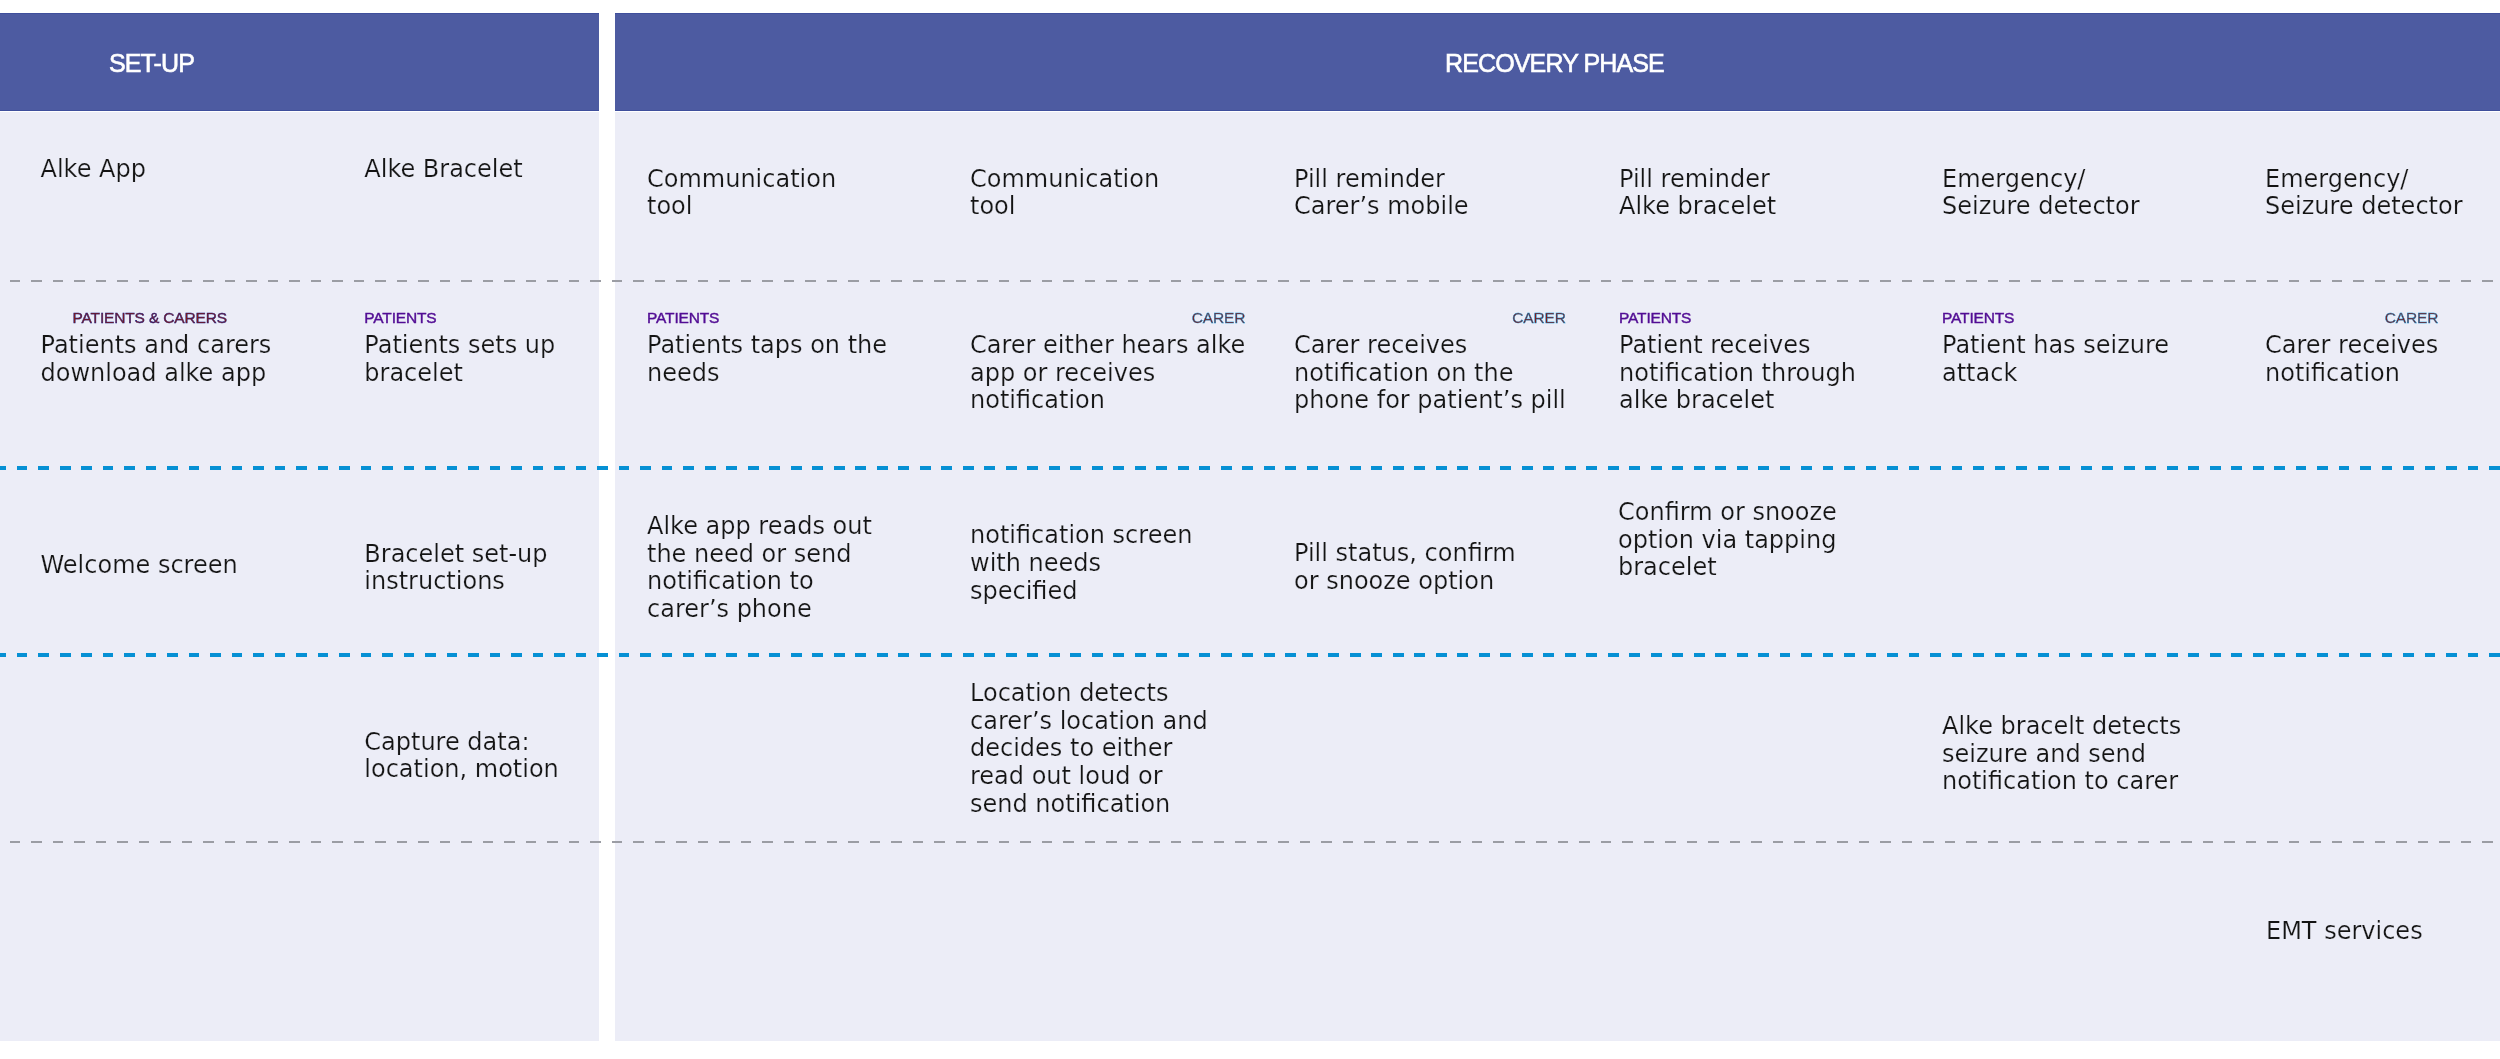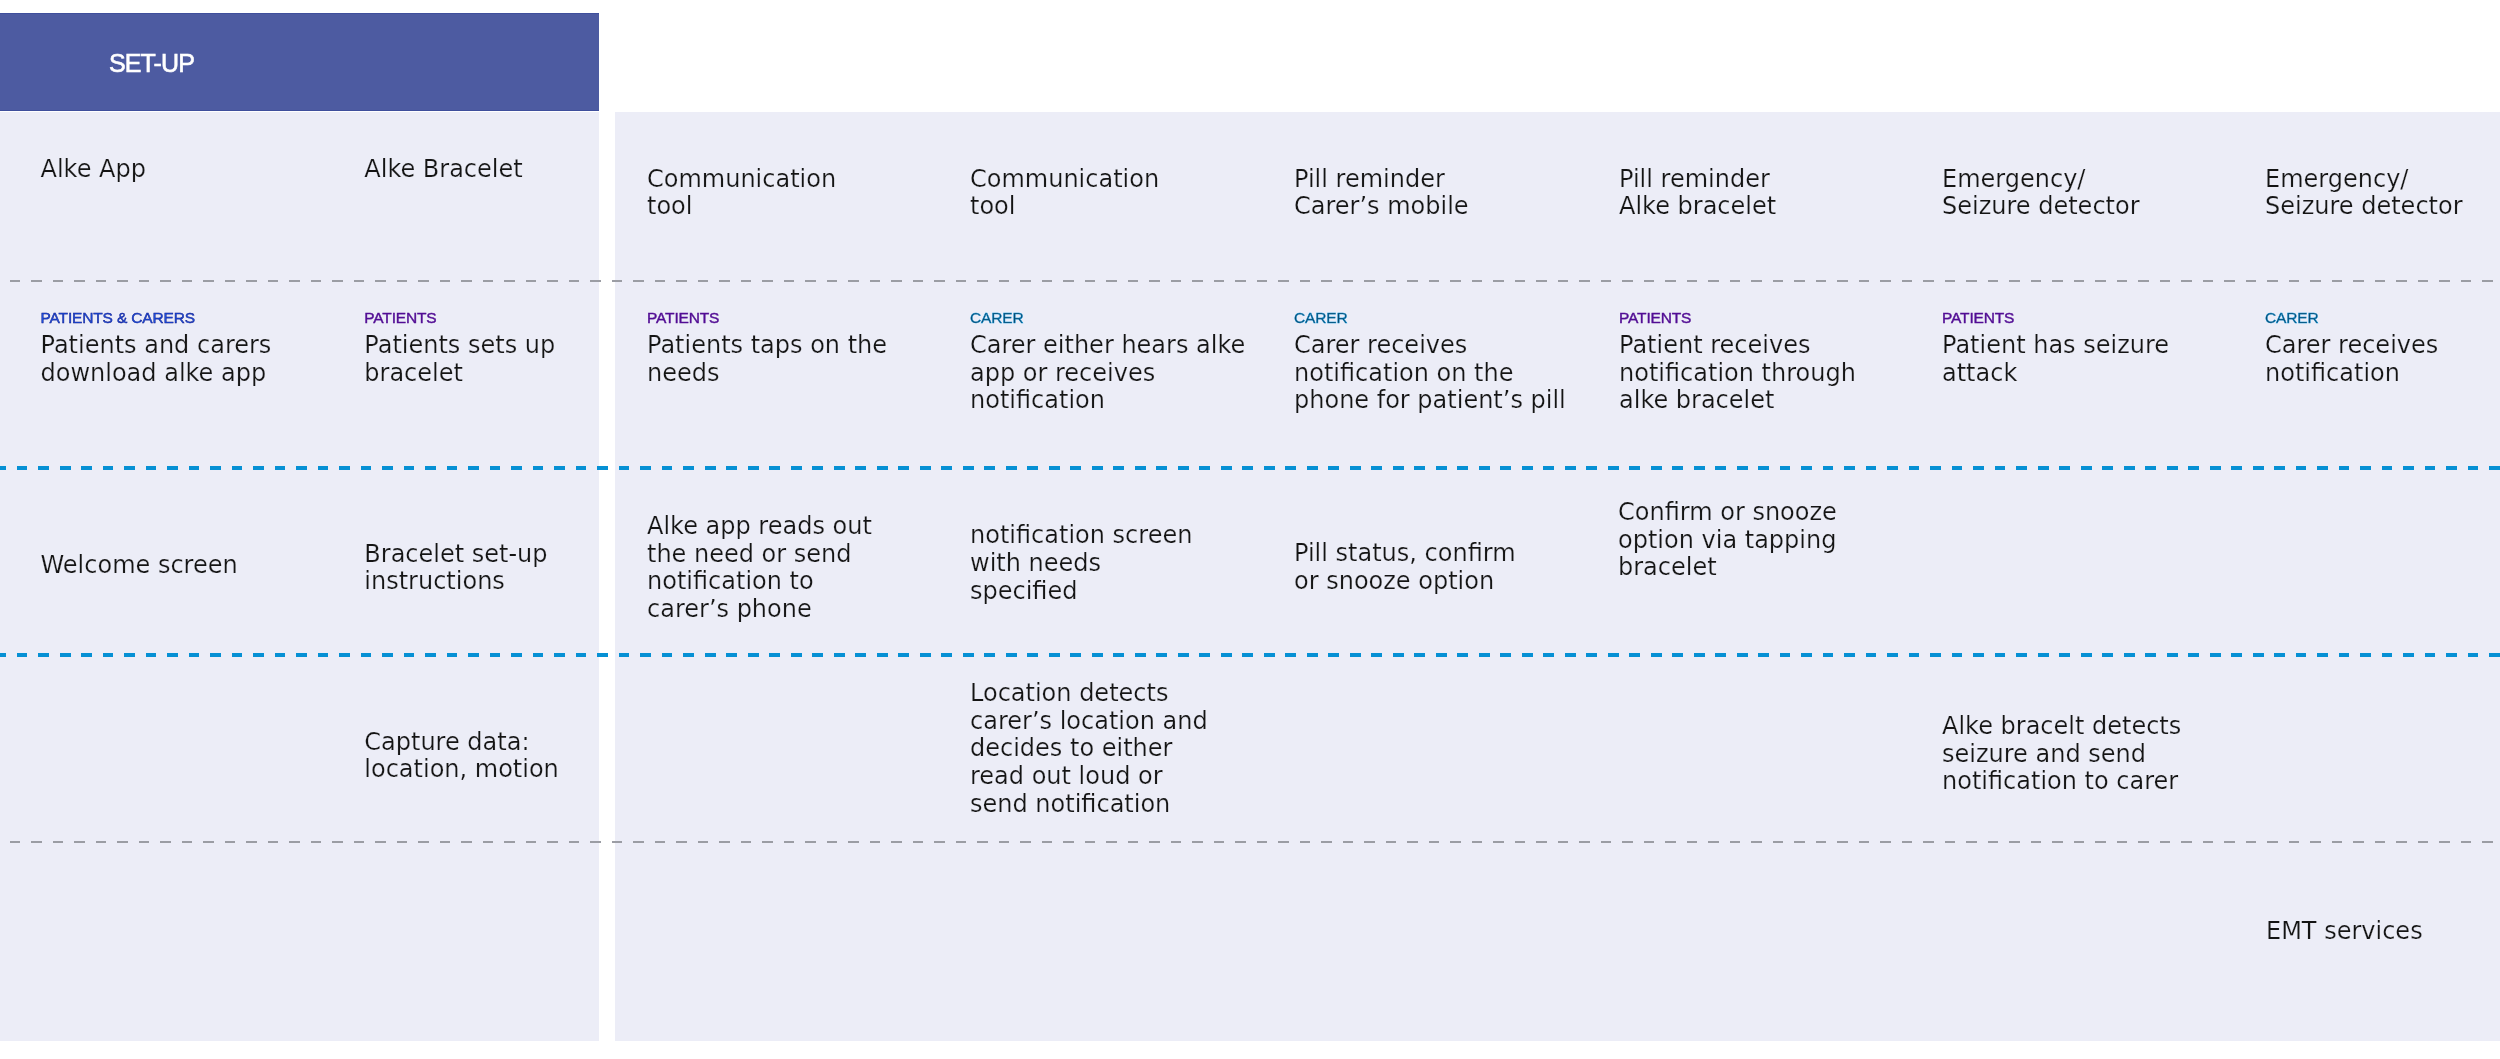--- a/index.html
+++ b/index.html
@@ -27,34 +27,37 @@
   .divider{position:absolute;left:0;width:2500px;}
   .divider.gray{height:2.2px;
     background:repeating-linear-gradient(to right,rgba(0,0,0,0) 0 9.6px,#9b9da4 9.6px 20.4px,rgba(0,0,0,0) 20.4px 21.5px);}
   .divider.blue{height:3.5px;
     background:repeating-linear-gradient(to right,#0690d4 0 6px,rgba(0,0,0,0) 6px 16.6px,#0690d4 16.6px 21.5px);}
 
   .cell{position:absolute;color:#141414;font-size:24px;line-height:27.6px;
         white-space:pre-line;-webkit-text-stroke:0.2px #ecedf7;}
   .kicker{display:block;font-family:"Liberation Sans",sans-serif;font-size:15.5px;
           line-height:15.5px;font-weight:400;margin-bottom:6.4px;letter-spacing:-0.01em;}
-  .kicker.navy{color:#1d4ed8;-webkit-text-stroke:0.42px #0d1285;}
+  .kicker.navy{color:#7f1d1d;margin-left:32px;-webkit-text-stroke:0.42px #0d1285;}
   .kicker.purple{color:#520d94;-webkit-text-stroke:0.42px #520d94;}
-  .kicker.blue{color:#0c4a6e;-webkit-text-stroke:0.42px #0090d7;}
+  .kicker.blue{color:#7f1d1d;text-align:right;-webkit-text-stroke:0.42px #0090d7;}
 </style>
 </head>
 <body>
 
 <div class="stage">
 
   <div class="panel" id="panel-left"></div>
   <div class="panel" id="panel-right"></div>
 
   <div class="hdr" id="hdr-left">
     <span class="hdr-label" style="left:109px">SET-UP</span>
+  </div>
+  <div class="hdr" id="hdr-right">
+    <span class="hdr-label" style="left:calc(50% - 3px);transform:translate(-50%,-50%)">RECOVERY PHASE</span>
   </div>
 
   <div class="divider gray" style="top:279.9px"></div>
   <div class="divider blue" style="top:466.2px"></div>
   <div class="divider blue" style="top:653px"></div>
   <div class="divider gray" style="top:841px"></div>
 
   <div class="cell" style="left:40.5px;top:155.5px">Alke App</div>
   <div class="cell" style="left:364.3px;top:155.5px">Alke Bracelet</div>
   <div class="cell" style="left:647px;top:165.5px">Communication

